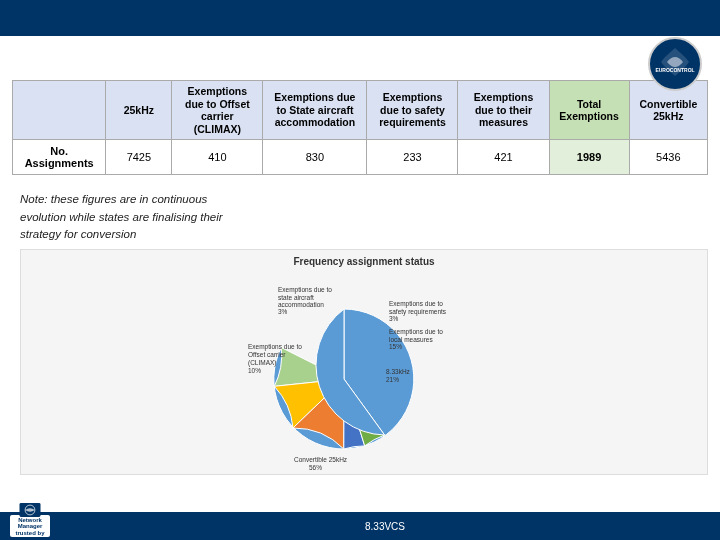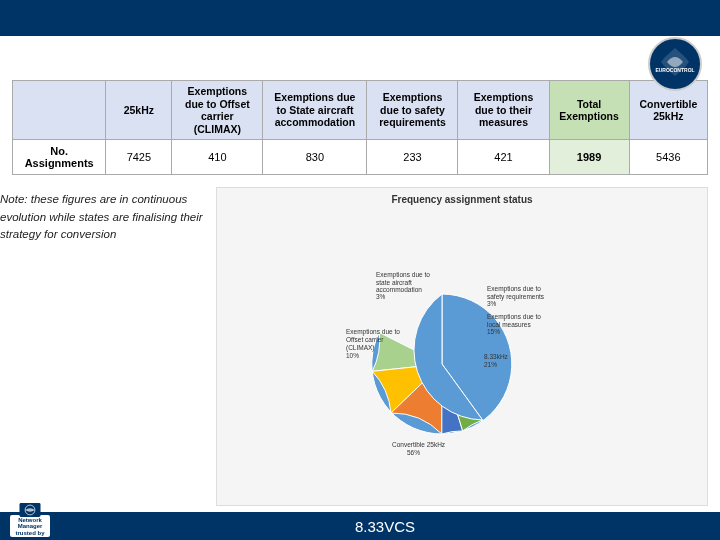--- a/index.html
+++ b/index.html
@@ -95,22 +95,22 @@
 
     td.total-cell {
       font-weight: bold;
       font-size: 12px;
       background: #fff;
       margin-top: 48px;
     }
 
     .lower-section {
       display: flex;
-      flex-direction: row;
-      padding: 8px 12px 0 0;
+      flex-direction: column;
+      padding: 8px 12px 0 20px;
       gap: 6px;
     }
 
     .note-area {
       width: 210px;
       font-style: italic;
       font-size: 11.5px;
       line-height: 1.5;
       color: #222;
       flex-shrink: 0;
@@ -170,21 +170,21 @@
     .footer-logo-text {
       font-size: 6px;
       color: #003366;
       font-weight: bold;
       text-align: center;
       line-height: 1.1;
     }
 
     .footer-center-text {
       color: #fff;
-      font-size: 15px;
+      font-size: 10px;
       flex: 1;
       text-align: center;
     }
 
     
     .pie-svg {
       width: 260px;
       height: 200px;
       margin-top: 24px;
     }

